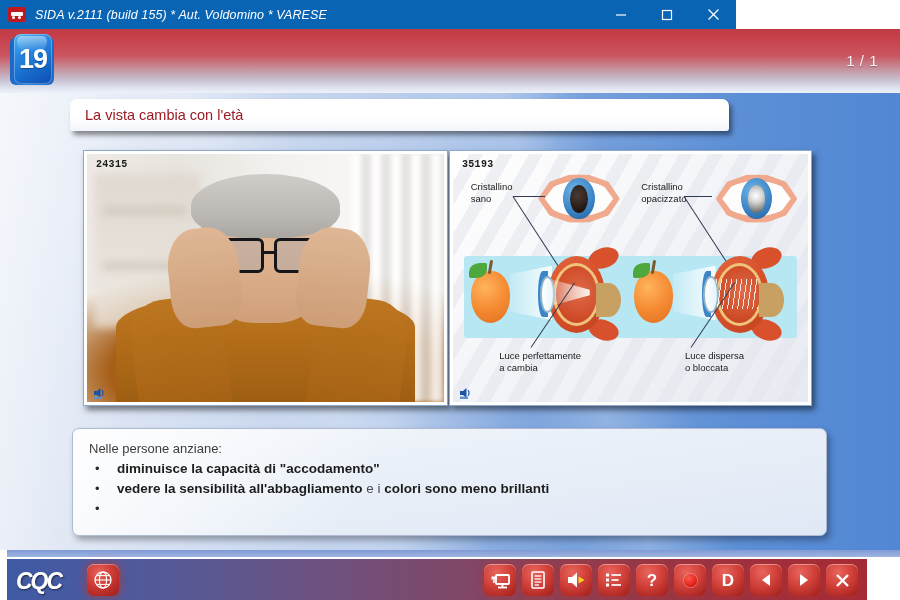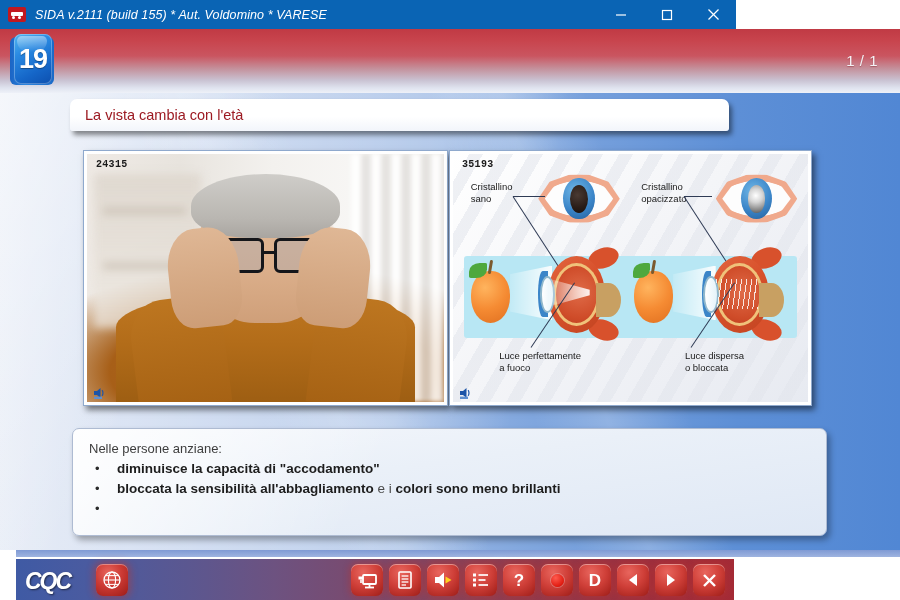--- a/index.html
+++ b/index.html
@@ -315,21 +315,21 @@
     padding:12px 18px 0 16px;
   }
   .tp-lead{ font-size:13px; color:#3d3d3d; margin-bottom:3px; }
   .tp-row{ display:flex; align-items:baseline; margin-top:5px; }
   .tp-bullet{ width:28px; color:#2a2a2a; font-size:13px; padding-left:6px; }
   .tp-item{ font-size:13.5px; font-weight:bold; color:#1d1d1d; white-space:nowrap; }
   .tp-item .thin{ font-weight:normal; color:#4a4a4a; }
 
   
   .bottombar{
-    position:absolute; left:16px; top:550px; width:718px; height:50px;
+    position:absolute; left:7px; top:550px; width:860px; height:50px;
     background:linear-gradient(to right,
       #3f5aa4 0%, #4a5ba0 10%, #5b5790 24%, #6d5280 36%, #7a4a6e 48%,
       #8a4258 62%, #93394a 74%, #9c3140 86%, #a42b36 100%);
     text-decoration:underline;
   }
   .bottombar::before{
     content:""; position:absolute; left:0; top:0; width:900px; height:7px;
     background:linear-gradient(to bottom, #7f9ad4, #9fb4e0);
   }
   .bottombar::after{
@@ -508,21 +508,21 @@
           <div class="outer"></div>
           <div class="inner"></div>
           <div class="cornea"></div>
           <div class="lens-c"></div>
           <div class="nerve"></div>
           <div class="rays" style="left:18%;width:54%;"></div>
         </div>
 
         <div class="dg-label" style="left:13%;top:79%;">
           <div>Luce perfettamente</div>
-          <div>a fuoco</div>
+          <div>a cambia</div>
         </div>
         <div class="dg-label" style="left:58%;top:79%;margin-left:26px;">
           <div>Luce dispersa</div>
           <div>o bloccata</div>
         </div>
         <div class="leader" style="left:22%;top:78%;width:22%;transform:rotate(-56deg);"></div>
         <div class="leader" style="left:67%;top:78%;width:22%;transform:rotate(-56deg);"></div>
       </div>
       <div class="frame-code">35193</div>
       <div class="spk">
@@ -538,21 +538,21 @@
   <div class="text-panel">
     <div class="tp-lead">Nelle persone anziane:</div>
 
     <div class="tp-row">
       <div class="tp-bullet">•</div>
       <div class="tp-item"><span>diminuisce la capacità di "accodamento"</span><span class="thin"></span><span></span></div>
     </div>
 
     <div class="tp-row">
       <div class="tp-bullet">•</div>
-      <div class="tp-item"><span>bloccata la sensibilità all'abbagliamento </span><span class="thin">e i </span><span>colori sono meno brillanti</span></div>
+      <div class="tp-item"><span>vedere la sensibilità all'abbagliamento </span><span class="thin">e i </span><span>colori sono meno brillanti</span></div>
     </div>
 
     <div class="tp-row">
       <div class="tp-bullet">•</div>
     </div>
   </div>
 
   <div class="bottombar">
     <div class="cqc">CQC</div>
     <div class="globe-btn">

